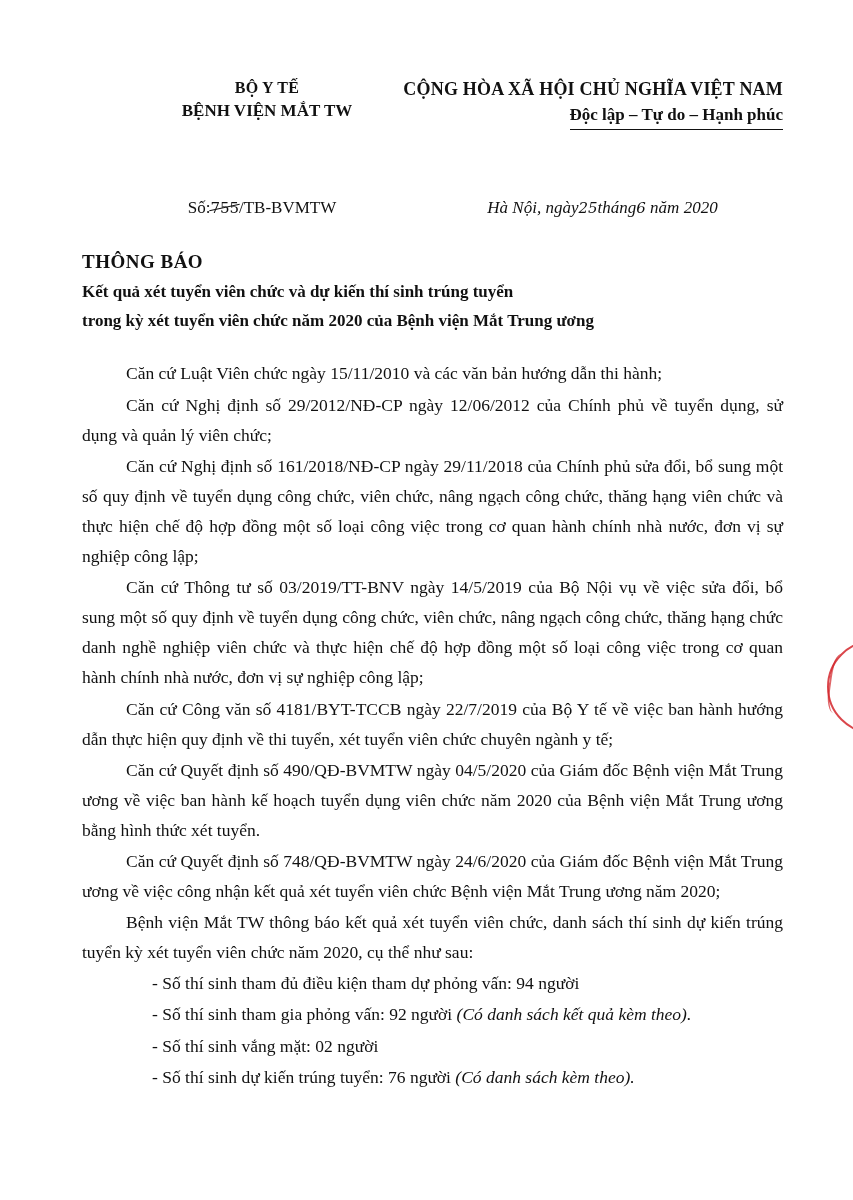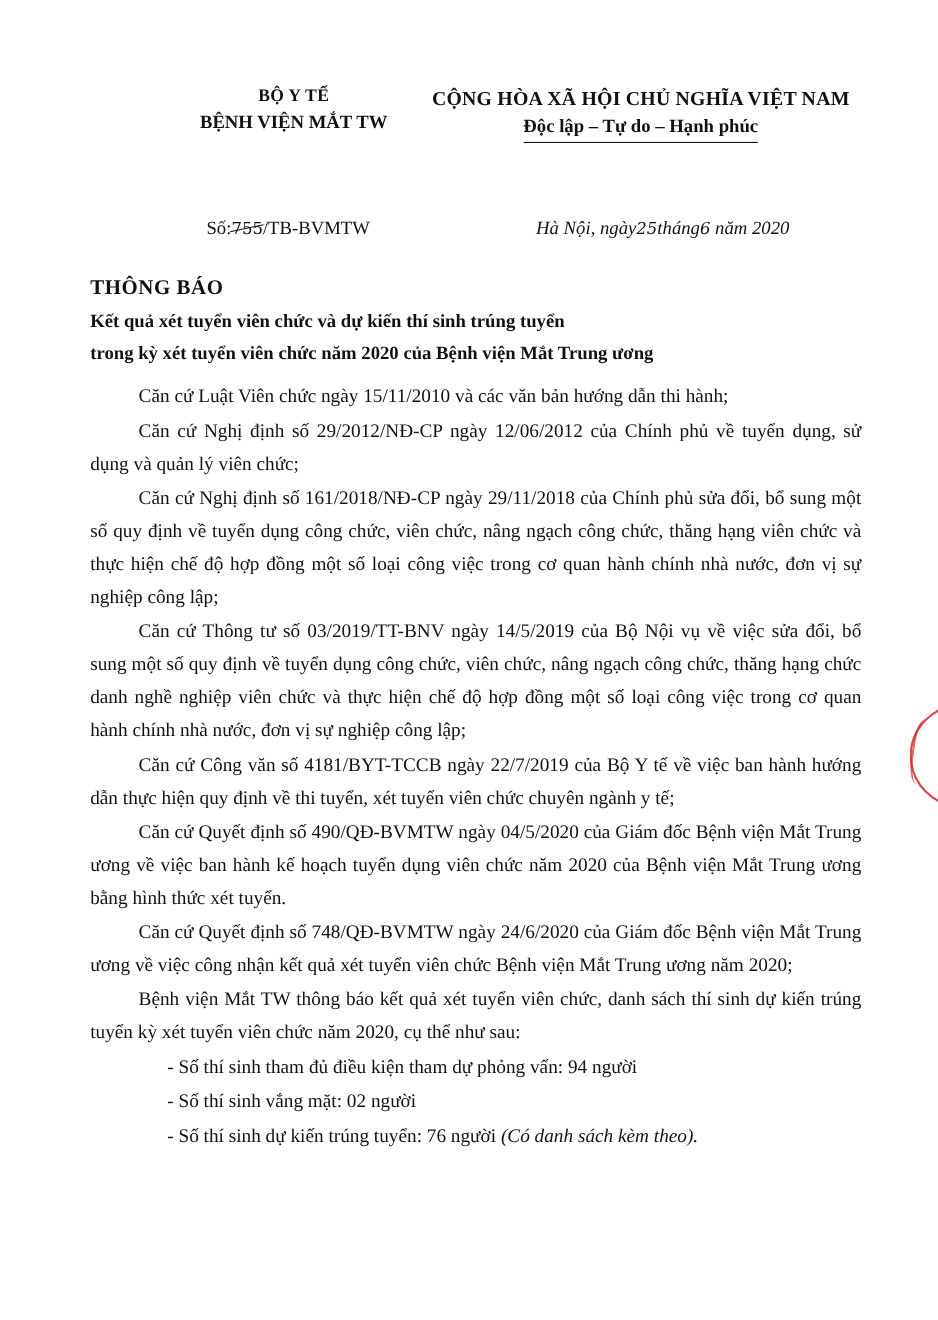--- a/index.html
+++ b/index.html
@@ -30,21 +30,21 @@
     margin-top: 14px;
   }
   .header-left {
     width: 300px;
     text-align: center;
     padding-left: 70px;
     box-sizing: border-box;
   }
   .header-right {
     flex: 1;
-    text-align: center;
+    text-align: right;
     font-family: Liberation Serif, serif;
   }
   .org-line1 {
     font-size: 16px;
     font-weight: bold;
     letter-spacing: 0.3px;
     line-height: 1.45;
   }
   .org-line2 {
     font-size: 17px;
@@ -123,21 +123,21 @@
   }
   .title-sub {
     font-size: 17px;
     font-weight: bold;
     line-height: 1.6;
     margin-top: 2px;
   }
 
   
   .body {
-    margin-top: 10px;
+    margin-top: 24px;
     font-size: 17.5px;
     line-height: 1.72;
     text-align: justify;
   }
   .body p {
     margin: 0 0 1px 0;
     text-indent: 44px;
   }
   .body p.bullet {
     text-indent: 70px;
@@ -214,20 +214,21 @@
     <p>Căn cứ Luật Viên chức ngày 15/11/2010 và các văn bản hướng dẫn thi hành;</p>
     <p>Căn cứ Nghị định số 29/2012/NĐ-CP ngày 12/06/2012 của Chính phủ về tuyển dụng, sử dụng và quản lý viên chức;</p>
     <p>Căn cứ Nghị định số 161/2018/NĐ-CP ngày 29/11/2018 của Chính phủ sửa đổi, bổ sung một số quy định về tuyển dụng công chức, viên chức, nâng ngạch công chức, thăng hạng viên chức và thực hiện chế độ hợp đồng một số loại công việc trong cơ quan hành chính nhà nước, đơn vị sự nghiệp công lập;</p>
     <p>Căn cứ Thông tư số 03/2019/TT-BNV ngày 14/5/2019 của Bộ Nội vụ về việc sửa đổi, bổ sung một số quy định về tuyển dụng công chức, viên chức, nâng ngạch công chức, thăng hạng chức danh nghề nghiệp viên chức và thực hiện chế độ hợp đồng một số loại công việc trong cơ quan hành chính nhà nước, đơn vị sự nghiệp công lập;</p>
     <p>Căn cứ Công văn số 4181/BYT-TCCB ngày 22/7/2019 của Bộ Y tế về việc ban hành hướng dẫn thực hiện quy định về thi tuyển, xét tuyển viên chức chuyên ngành y tế;</p>
     <p>Căn cứ Quyết định số 490/QĐ-BVMTW ngày 04/5/2020 của Giám đốc Bệnh viện Mắt Trung ương về việc ban hành kế hoạch tuyển dụng viên chức năm 2020 của Bệnh viện Mắt Trung ương bằng hình thức xét tuyển.</p>
     <p>Căn cứ Quyết định số 748/QĐ-BVMTW ngày 24/6/2020 của Giám đốc Bệnh viện Mắt Trung ương về việc công nhận kết quả xét tuyển viên chức Bệnh viện Mắt Trung ương năm 2020;</p>
     <p>Bệnh viện Mắt TW thông báo kết quả xét tuyển viên chức, danh sách thí sinh dự kiến trúng tuyển kỳ xét tuyển viên chức năm 2020, cụ thể như sau:</p>
 
     <p class="bullet"><span>- Số thí sinh tham đủ điều kiện tham dự phỏng vấn: 94 người</span><i></i></p>
+    <p class="bullet"><span>- Số thí sinh tham gia phỏng vấn: 92 người </span><i>(Có danh sách kết quả kèm theo).</i></p>
     <p class="bullet"><span>- Số thí sinh vắng mặt: 02 người</span><i></i></p>
     <p class="bullet"><span>- Số thí sinh dự kiến trúng tuyển: 76 người </span><i>(Có danh sách kèm theo).</i></p>
 
   </div>
 
   <div class="seal">
     <div class="ring"></div>
     <div class="mark"></div>
   </div>
 

